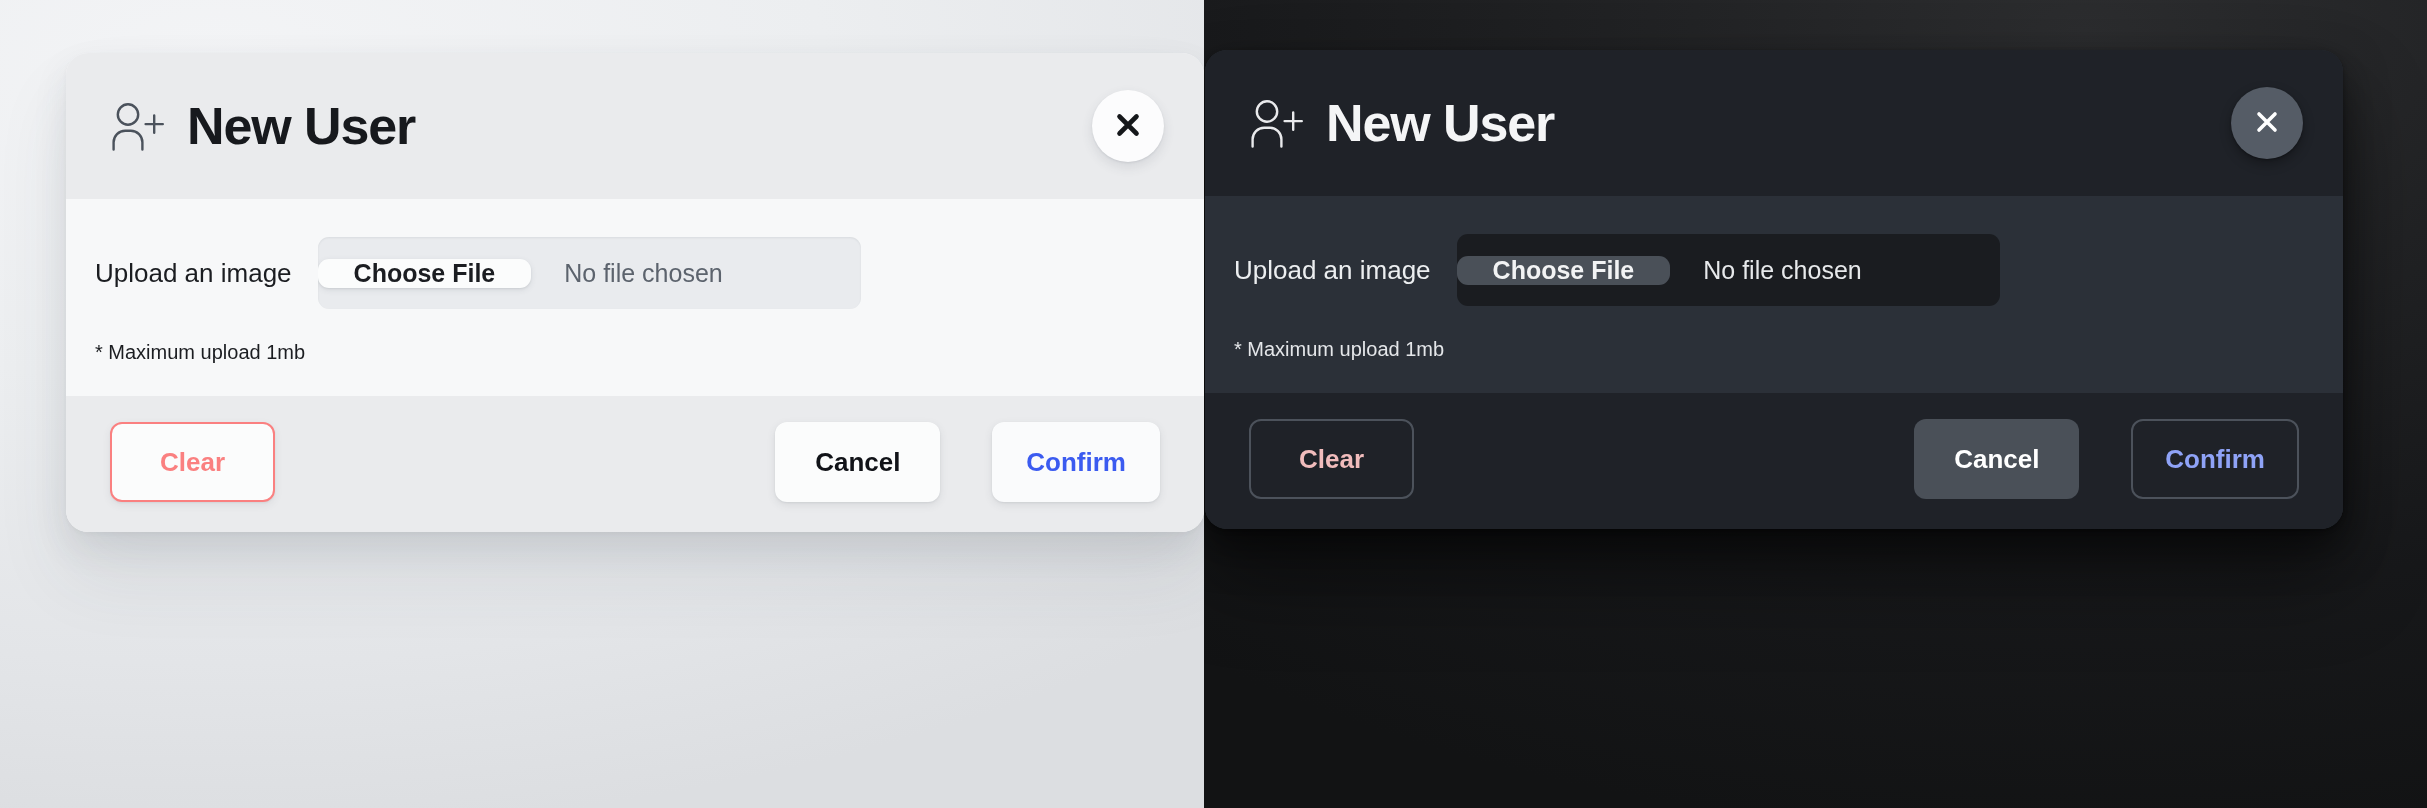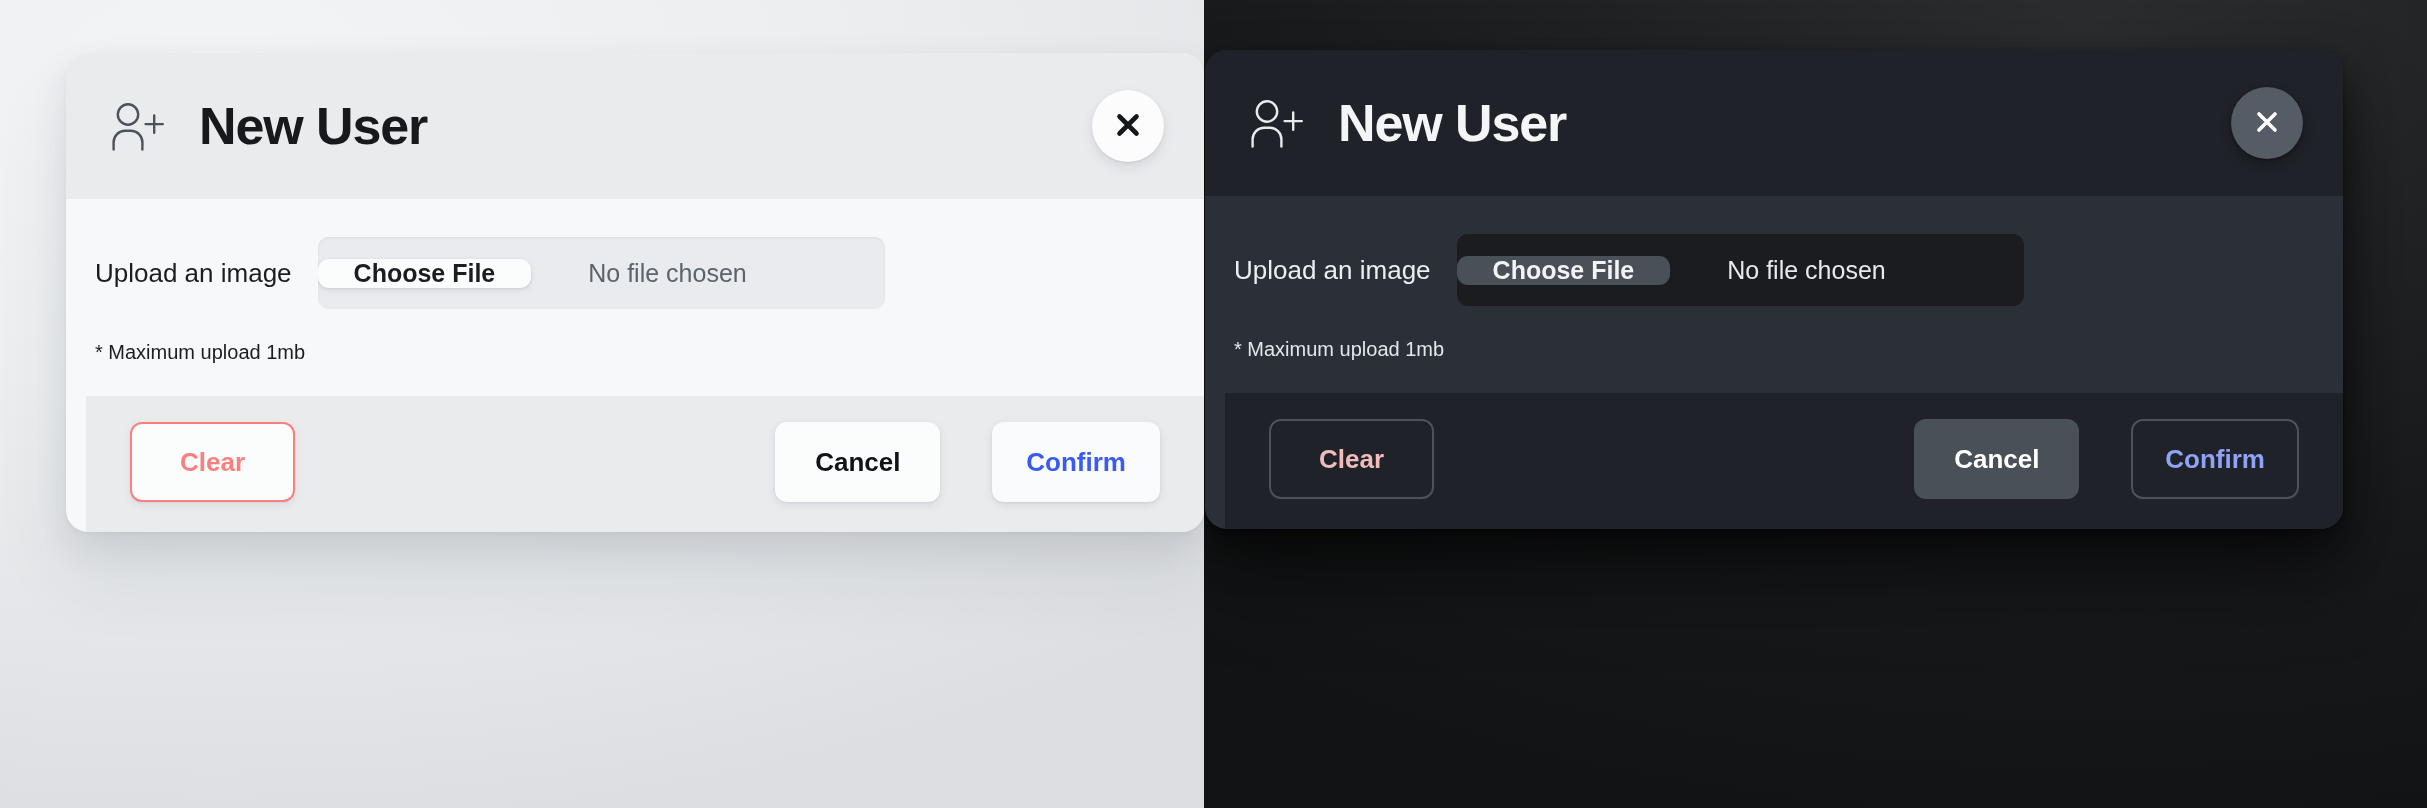--- a/index.html
+++ b/index.html
@@ -68,21 +68,21 @@
     display: flex;
     align-items: center;
     padding: 0 40px 0 44px;
   }
   .dialog-light .dlg-header { background: #eaebed; }
   .dialog-dark  .dlg-header { background: #1f2228; }
 
   .title-group {
     display: flex;
     align-items: center;
-    gap: 35px;
+    gap: 23px;
   }
 
   .user-plus-icon { display: block; }
   .dialog-light .user-plus-icon { color: #4b525c; }
   .dialog-dark  .user-plus-icon { color: #e9eaec; }
 
   .dlg-title {
     font-size: 52px;
     font-weight: 700;
     letter-spacing: -1.1px;
@@ -168,39 +168,37 @@
     color: #f2f3f4;
   }
 
   .file-status {
     display: flex;
     align-items: center;
     padding: 0 36px 0 33px;
     font-size: 25px;
     white-space: nowrap;
     min-width: 330px;
-    margin-left: 24px;
   }
   .dialog-light .file-status { color: #5c636d; }
   .dialog-dark  .file-status { color: #e7e9eb; }
 
   .upload-hint {
     margin-top: 33px;
     font-size: 20px;
     line-height: 1;
   }
   .dialog-light .upload-hint { color: #1b1d21; }
   .dialog-dark  .upload-hint { color: #e4e6e9; }
 
   
   .dlg-footer {
     display: flex;
     align-items: center;
     padding: 26px 44px 30px 44px;
-    margin-left: 20px;
   }
   .dialog-light .dlg-footer { background: #eaebed; }
   .dialog-dark  .dlg-footer { background: #1f2228; }
 
   .footer-right {
     margin-left: auto;
     display: flex;
     gap: 52px;
   }
 

